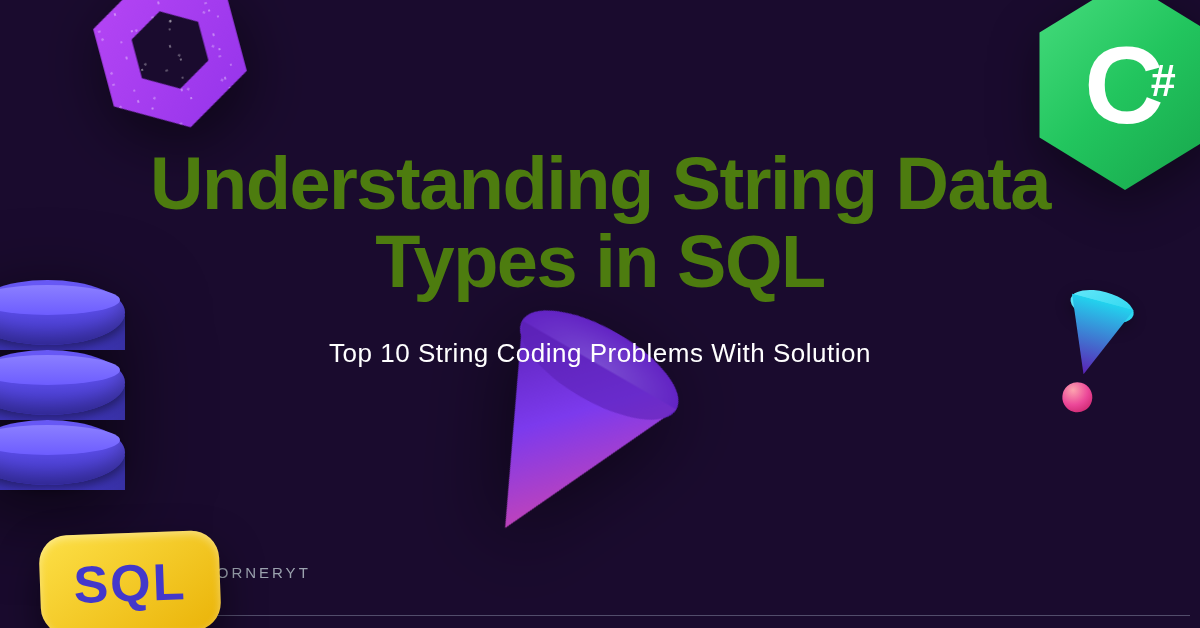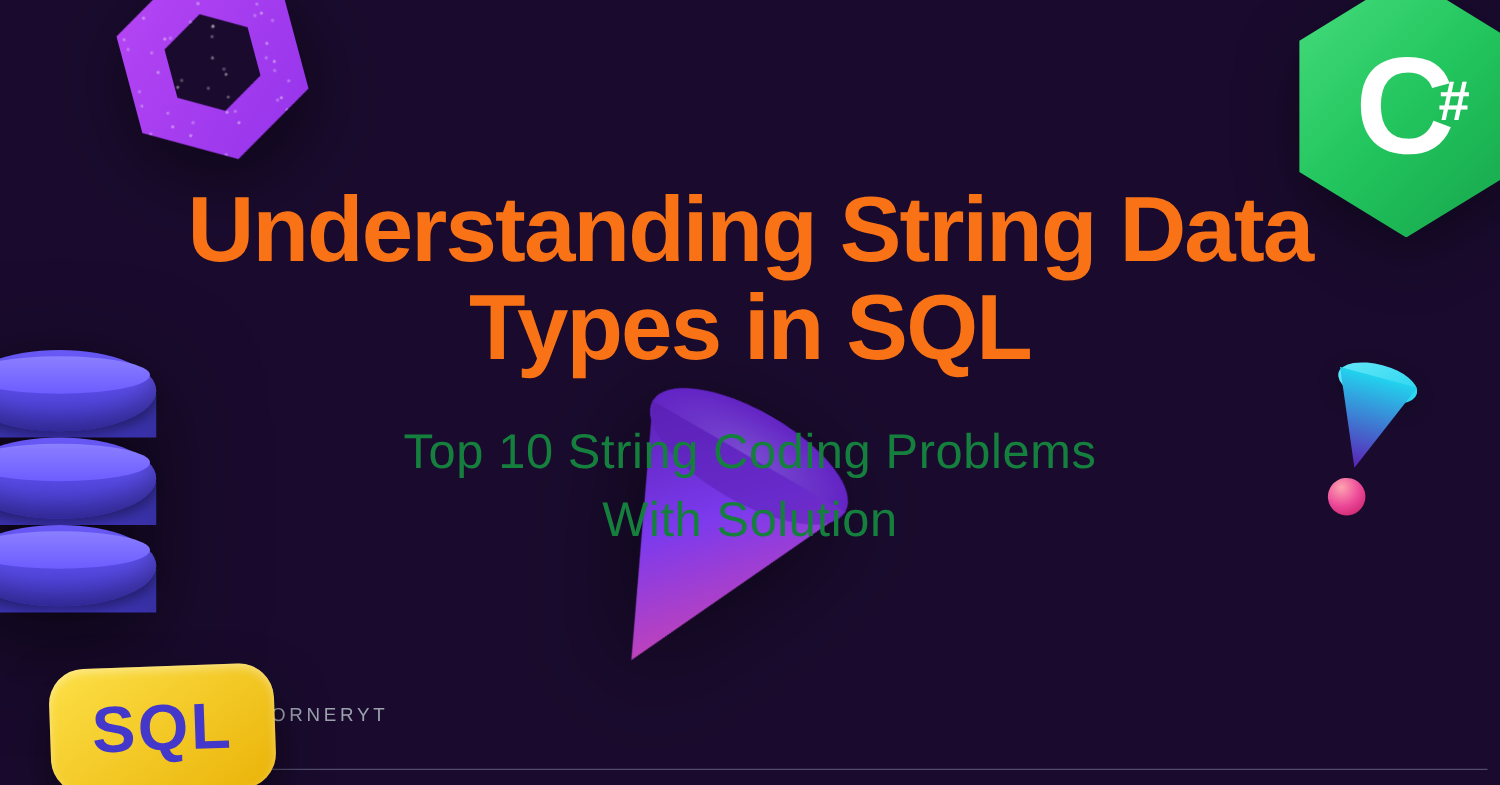--- a/index.html
+++ b/index.html
@@ -215,37 +215,37 @@
     }
     
     
     .title {
       position: absolute;
       top: 145px;
       left: 50%;
       transform: translateX(-50%);
       width: 1000px;
       text-align: center;
-      color: #f97316;
+      color: #4d7c0f;
       font-size: 74px;
       font-weight: 800;
       line-height: 1.05;
       letter-spacing: -1.5px;
       z-index: 3;
     }
     
     
     .subtitle {
       position: absolute;
       top: 335px;
       left: 280px;
       width: 640px;
       text-align: center;
-      color: #15803d;
-      font-size: 39px;
+      color: #ffffff;
+      font-size: 26px;
       font-weight: 300;
       line-height: 1.4;
       letter-spacing: 0.5px;
       z-index: 3;
     }
     
     
     .footer-bar {
       position: absolute;
       bottom: 28px;

